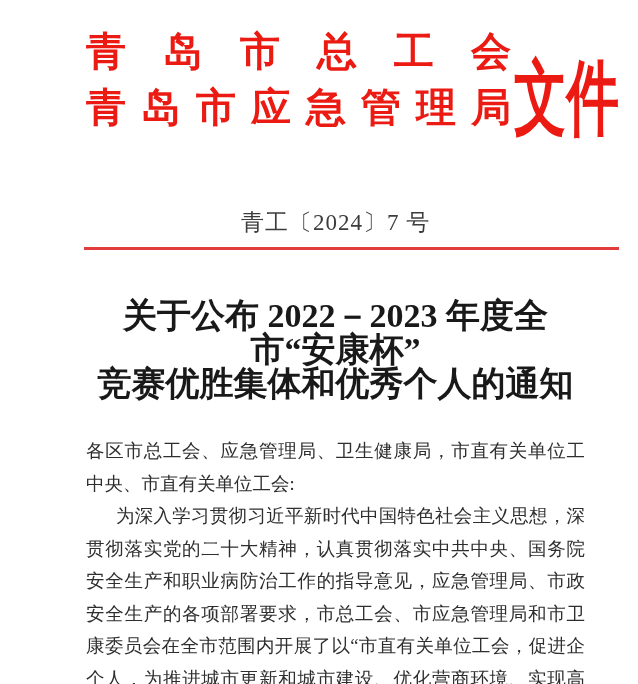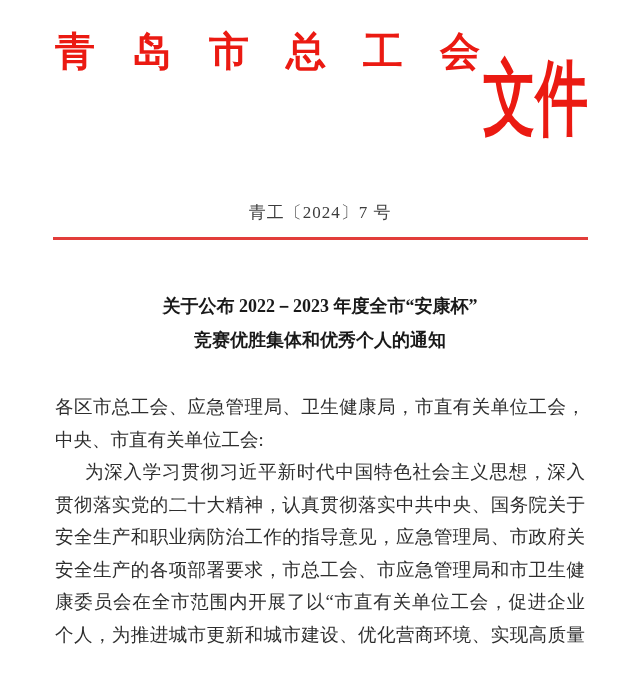--- a/index.html
+++ b/index.html
@@ -6,21 +6,21 @@
     margin: 0;
     padding: 0;
     background: #ffffff;
   }
   .page {
     position: relative;
     width: 638px;
     height: 684px;
     background: var(--paper, #ffffff);
     box-sizing: border-box;
-    padding: 24px 53px 0 55px;
+    padding: 24px 53px 0 86px;
     font-family: "Liberation Serif", "DejaVu Serif", serif;
     overflow: hidden;
   }
   
   .letterhead {
     position: relative;
     height: 168px;
   }
   .org-col {
     width: 425px;
@@ -45,40 +45,40 @@
     font-size: 82px;
     line-height: 1;
     font-weight: bold;
     color: var(--red, #eb1a12);
     transform: scaleX(0.64);
     transform-origin: left center;
     white-space: nowrap;
   }
   
   .doc-number {
-    margin-top: 10px;
+    margin-top: 20px;
     text-align: center;
-    font-size: 17px;
+    font-size: 23px;
     line-height: 22px;
     letter-spacing: 1px;
     color: var(--number_ink, #3c3c3c);
   }
   
   .red-rule {
     margin-top: 13px;
     margin-left: -2px;
     width: 535px;
     height: 3px;
     background: var(--rule, #e23d3a);
   }
   
   .doc-title {
     margin-top: 49px;
     text-align: center;
-    font-size: 18px;
+    font-size: 34px;
     line-height: 34px;
     font-weight: bold;
     color: var(--title_ink, #191919);
   }
   
   .body-text {
     margin-top: 34px;
     font-size: 18.5px;
     line-height: 32.5px;
     color: var(--body_ink, #2e2e2e);
@@ -96,20 +96,21 @@
   }
 </style>
 </head>
 <body>
 
 <div class="page">
 
   <div class="letterhead">
     <div class="org-col">
       <div class="org-line">青岛市总工会</div>
+      <div class="org-line">青岛市应急管理局</div>
     </div>
     <div class="wenjian">文件</div>
   </div>
 
   <div class="doc-number">青工〔2024〕7 号</div>
 
   <div class="red-rule"></div>
 
   <div class="doc-title">
     <div class="title-line">关于公布 2022－2023 年度全市“安康杯”</div>

